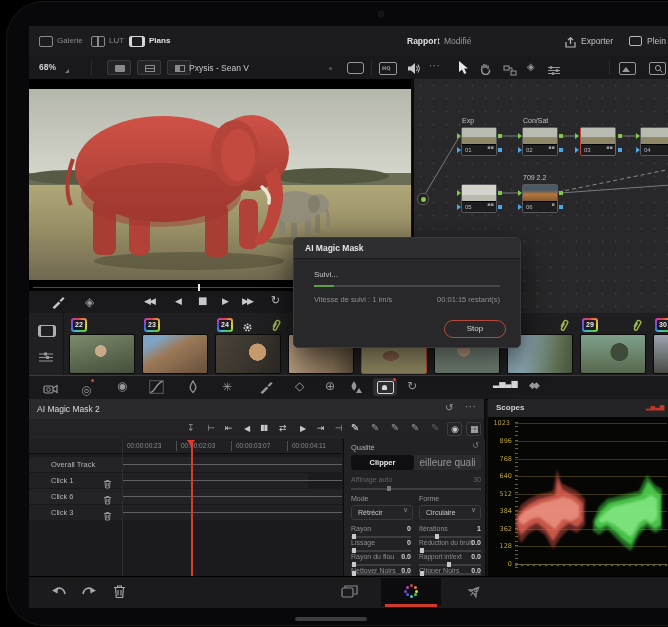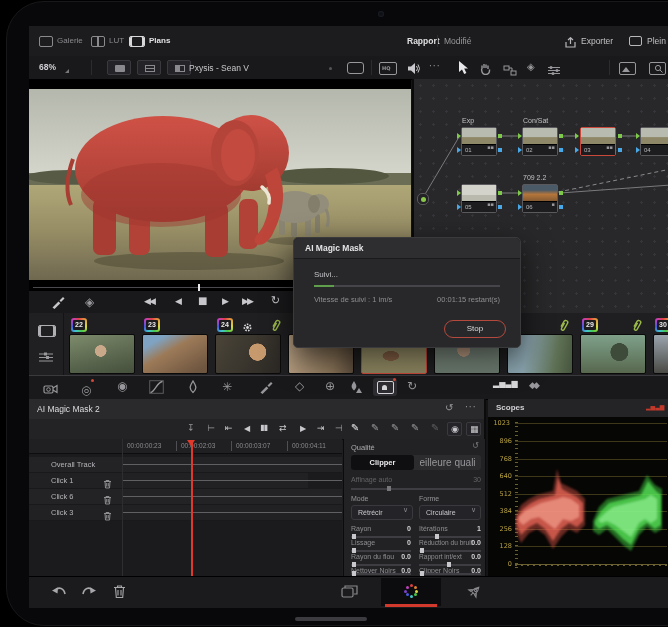--- a/index.html
+++ b/index.html
@@ -543,21 +543,21 @@
       <span class="abs" style="left:8px;top:4px;font-size:8px;font-weight:bold;color:#d0d0d4;">Scopes</span>
       <span class="abs ic" style="left:158px;top:5px;font-size:6px;color:#c0392b;">▂▅▃▆</span>
     </div>
     <div class="abs" style="left:0;top:18px;width:181px;height:159px;background:#060604;overflow:hidden;">
       <span class="tick-lbl" style="left:0;top:2px;">1023</span>
       <span class="tick-lbl" style="left:2px;top:20px;">896</span>
       <span class="tick-lbl" style="left:2px;top:38px;">768</span>
       <span class="tick-lbl" style="left:2px;top:55px;">640</span>
       <span class="tick-lbl" style="left:2px;top:73px;">512</span>
       <span class="tick-lbl" style="left:2px;top:90px;">384</span>
-      <span class="tick-lbl" style="left:2px;top:108px;">256</span>
+      <span class="tick-lbl" style="left:2px;top:108px;">362</span>
       <span class="tick-lbl" style="left:2px;top:125px;">128</span>
       <span class="tick-lbl" style="left:2px;top:143px;">0</span>
       <span class="abs" style="left:27px;top:5px;width:3px;height:146px;background:repeating-linear-gradient(#6a6030 0 1px,transparent 1px 4.4px);"></span>
       <div class="grid-y" style="left:27px;top:6px;width:152px;"></div>
       <div class="grid-y" style="left:27px;top:24px;width:152px;"></div>
       <div class="grid-y" style="left:27px;top:42px;width:152px;"></div>
       <div class="grid-y" style="left:27px;top:59px;width:152px;"></div>
       <div class="grid-y" style="left:27px;top:77px;width:152px;"></div>
       <div class="grid-y" style="left:27px;top:94px;width:152px;"></div>
       <div class="grid-y" style="left:27px;top:112px;width:152px;"></div>

